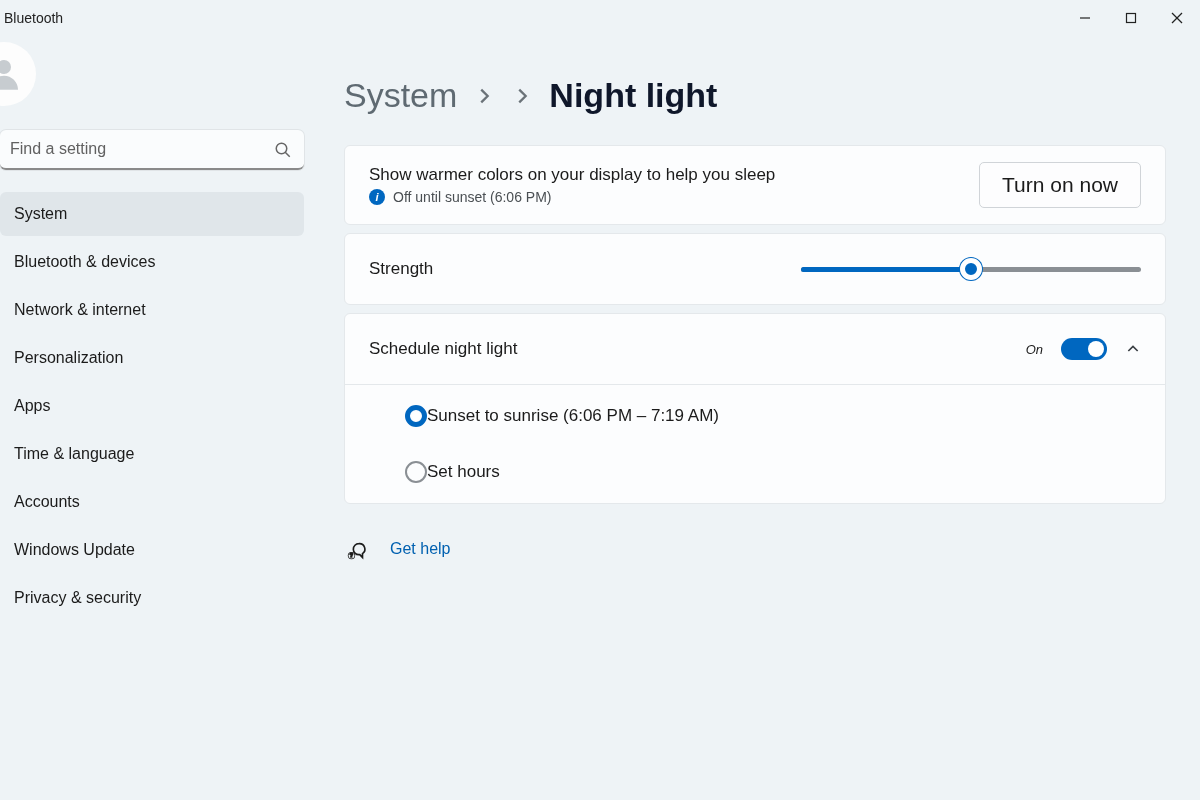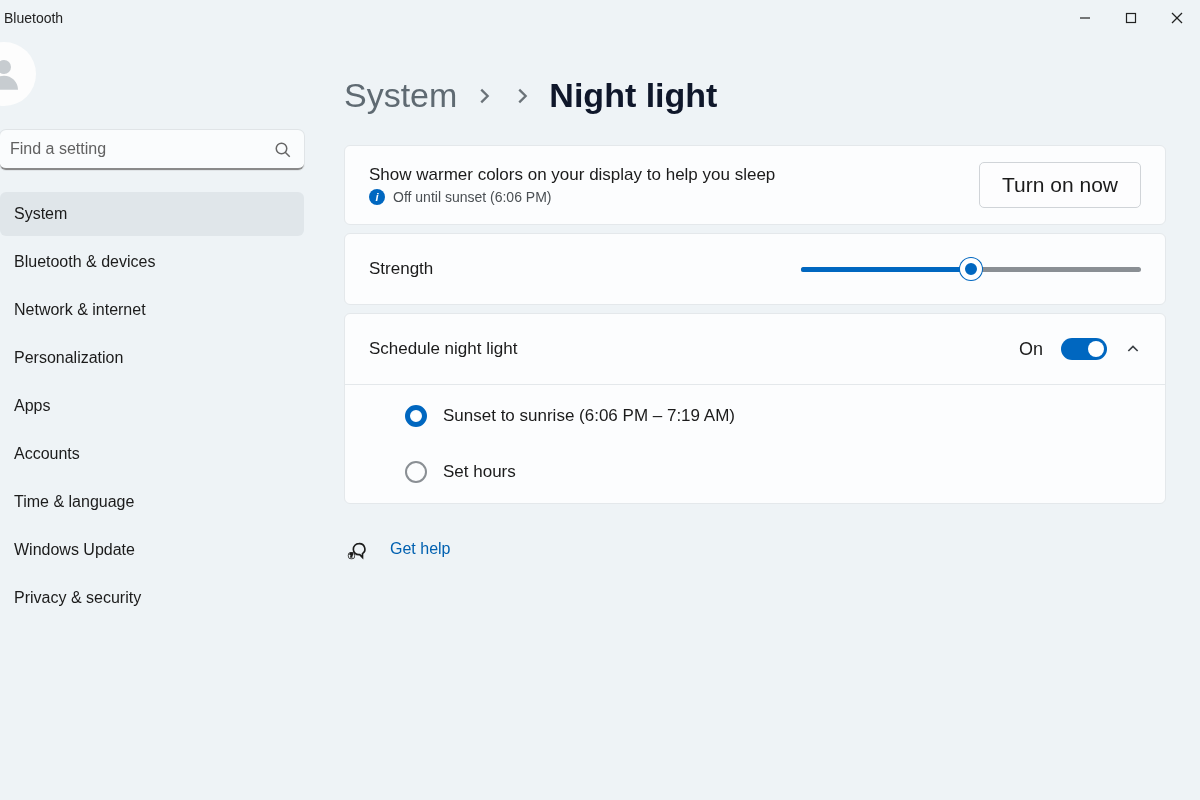--- a/index.html
+++ b/index.html
@@ -157,29 +157,29 @@
   .row-right { display: flex; align-items: center; gap: 18px; }
   .toggle {
     width: 46px; height: 22px; border-radius: 11px;
     background: #0067c0; position: relative;
     cursor: pointer;
   }
   .toggle::after {
     content: ""; position: absolute; right: 3px; top: 3px;
     width: 16px; height: 16px; border-radius: 50%; background: #fff;
   }
-  .toggle-label { font-size: 18px; color: #1b1b1b; }
+  .toggle-label { font-size: 13px; color: #1b1b1b; font-style: italic; }
   .expand-chev { width: 16px; height: 16px; color: #3a3f44; }
   .radio-group {
     border-top: 1px solid #e4e8eb;
     padding: 20px 24px 20px 60px;
     display: flex; flex-direction: column; gap: 34px;
   }
   .radio-row {
-    display: flex; align-items: center; gap: 16px;
+    display: flex; align-items: center; 
     font-size: 17px; color: #1b1b1b;
     cursor: pointer;
   }
   .radio {
     width: 22px; height: 22px; border-radius: 50%;
     border: 2px solid #8a8f94;
     position: relative; flex: 0 0 auto;
   }
   .radio.checked { border: 5px solid #0067c0; }
   .radio.checked::after {
@@ -248,24 +248,24 @@
       <div class="nav-item">
           <span>Network &amp; internet</span>
         </div>
       <div class="nav-item">
           <span>Personalization</span>
         </div>
       <div class="nav-item">
           <span>Apps</span>
         </div>
       <div class="nav-item">
+          <span>Time &amp; language</span>
+        </div>
+      <div class="nav-item">
           <span>Accounts</span>
-        </div>
-      <div class="nav-item">
-          <span>Time &amp; language</span>
         </div>
       <div class="nav-item">
           <span>Windows Update</span>
         </div>
       <div class="nav-item">
           <span>Privacy &amp; security</span>
         </div>
     </nav>
   </aside>
 

